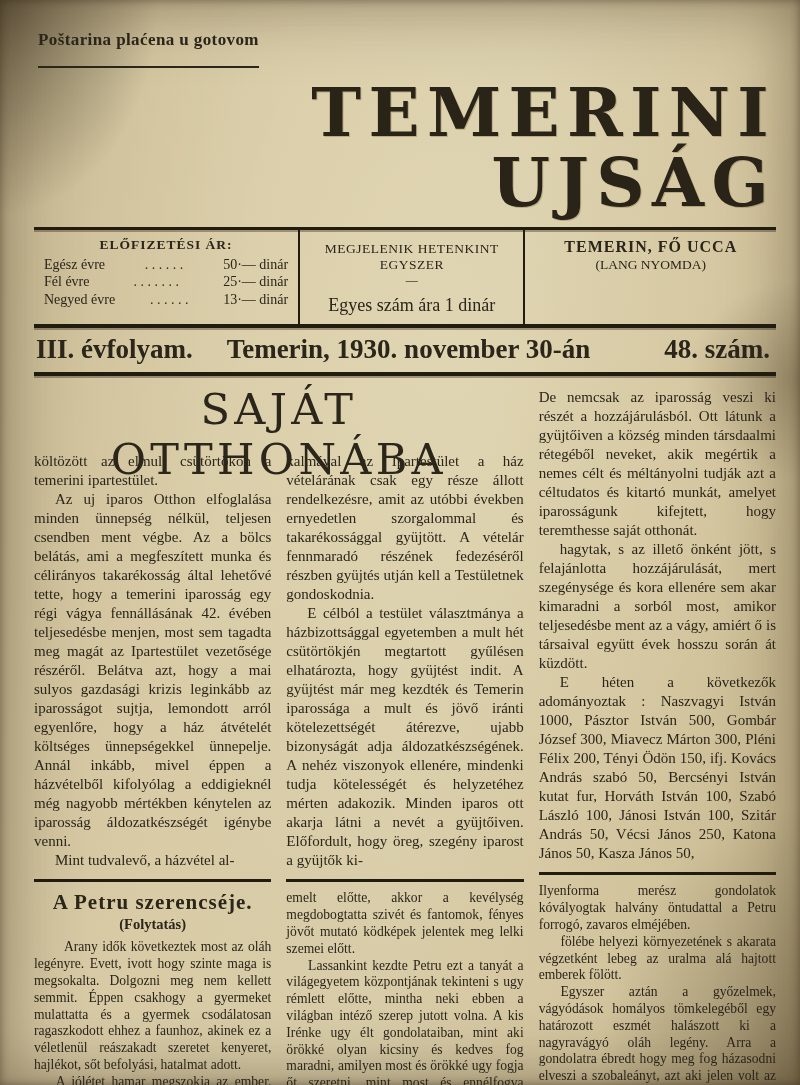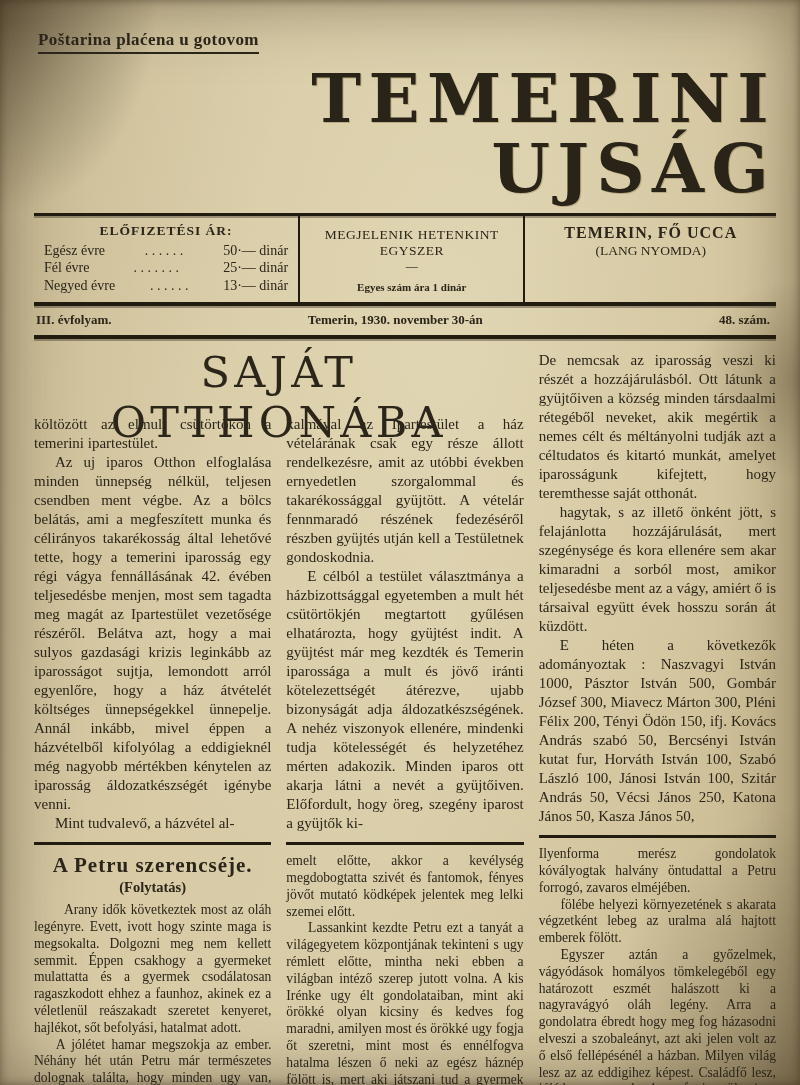--- a/index.html
+++ b/index.html
@@ -16,48 +16,48 @@
       radial-gradient(ellipse at 100% 100%, rgba(45,32,16,.35) 0%, rgba(45,32,16,0) 18%),
       radial-gradient(ellipse at 100% 35%, rgba(60,45,22,.28) 0%, rgba(60,45,22,0) 10%),
       radial-gradient(ellipse at 55% 30%, rgba(255,248,220,.20) 0%, rgba(255,248,220,0) 60%),
       linear-gradient(100deg,#c9bb94 0%, #d8cba6 30%, #d9cda9 55%, #d2c49d 80%, #c4b58c 100%);
     box-shadow: inset 0 0 70px rgba(55,40,20,.5), inset 0 0 10px rgba(40,28,12,.45);
   }
   .inner{padding:30px 24px 0 34px;}
 
   .postage{
     display:inline-block;font-weight:bold;font-size:17px;letter-spacing:.4px;
-    border-bottom:2px solid #2b251a;padding-bottom:2px;margin-left:4px;
+    border-bottom:2px solid #2b251a;padding-bottom:16px;margin-left:4px;
   }
   .masthead{
     text-align:right;font-weight:bold;font-size:67px;letter-spacing:.11em;
     margin:10px 0 8px 0;line-height:1.05;color:#292318;
     text-shadow:1px 1px 0 rgba(120,100,60,.35);
     font-family:"DejaVu Serif","Liberation Serif",serif;
   }
   .rule{height:4px;background:#221b10;box-shadow:0 2px 0 rgba(34,27,16,.35);}
   .rule.thin{height:3px;}
 
   .header-row{display:flex;align-items:stretch;}
   .hbox{padding:7px 10px 8px 10px;font-size:13.5px;}
   .hbox.left{width:36%;}
   .hbox.mid{width:30%;border-left:2px solid #221b10;border-right:2px solid #221b10;text-align:center;}
   .hbox.right{width:34%;text-align:center;}
   .sub-title{text-align:center;font-weight:bold;font-size:13.5px;letter-spacing:1px;margin-bottom:3px;}
   .sub-row{display:flex;font-size:14px;line-height:1.25;}
   .sub-row .dots{flex:1;overflow:hidden;white-space:nowrap;color:#3a3322;padding:0 4px;text-align:center;}
   .freq1{font-size:13.5px;letter-spacing:.5px;margin-top:4px;}
   .freq-sep{font-size:12px;line-height:.9;margin:2px 0;}
-  .freq2{font-weight:bold;font-size:11px;margin-top:10px;}
+  .freq2{font-weight:normal;font-size:18px;margin-top:10px;}
   .off1{font-size:13px;margin-top:2px;}
   .off2{font-weight:bold;font-size:16px;letter-spacing:1px;margin-top:1px;}
   .off3{font-size:13.5px;margin-top:1px;}
 
   .dateline{display:flex;justify-content:space-between;align-items:center;
-    font-weight:bold;font-size:13px;padding:6px 6px 7px 2px;}
+    font-weight:bold;font-size:27px;padding:6px 6px 7px 2px;}
   .dateline .date{margin-left:-40px;}
 
   .article-area{position:relative;padding:12px 0 0 0;}
   .title1{
     position:absolute;top:8px;left:0;width:66%;
     text-align:center;font-weight:normal;font-size:43px;letter-spacing:.10em;
     margin:0;color:#2b251a;font-family:"DejaVu Serif","Liberation Serif",serif;
   }
   .cols{display:flex;gap:15px;}
   .col{flex:1;min-width:0;text-align:justify;}

